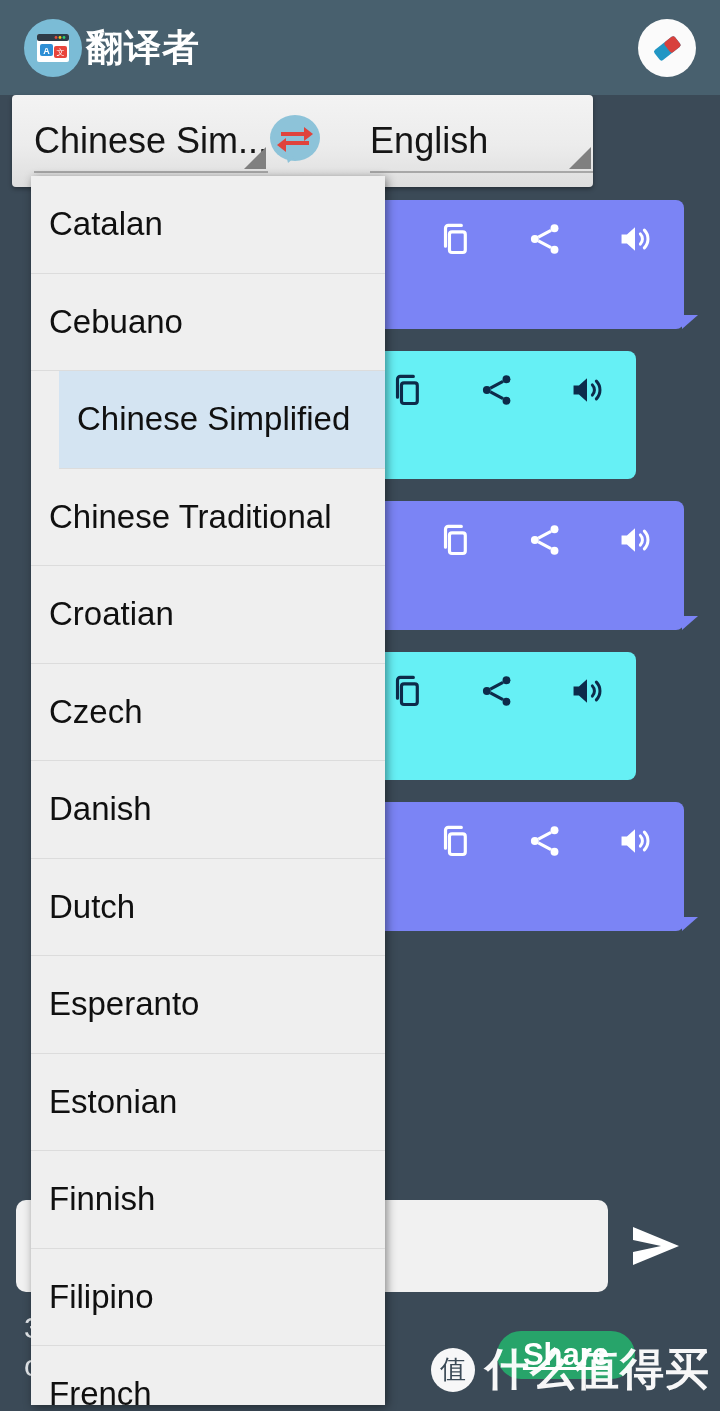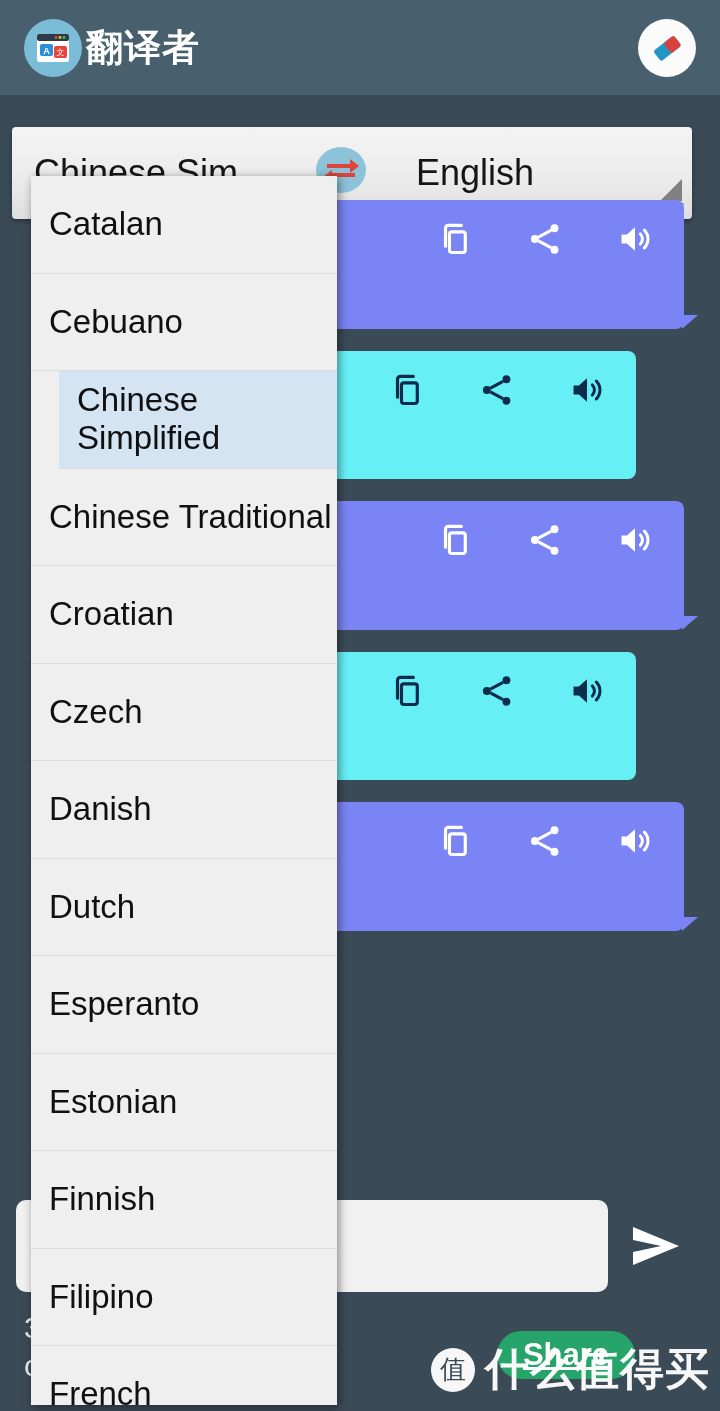--- a/index.html
+++ b/index.html
@@ -50,28 +50,27 @@
     border-radius: 50%;
     background: #fbfbfb;
     display: flex; align-items: center; justify-content: center;
     flex: 0 0 auto;
   }
 
   
   .lang-bar {
     position: absolute;
     top: 95px; left: 12px;
-    width: 680px;
+    width: 581px;
     height: 92px;
     background: linear-gradient(to bottom, #f3f3f3 0%, #ececec 55%, #dedede 100%);
     border-radius: 4px;
     box-shadow: 0 2px 4px rgba(0,0,0,0.35);
     display: flex;
     align-items: center;
-    margin-top: 32px;
   }
   .lang-spinner {
     position: relative;
     height: 68px;
     display: flex;
     align-items: center;
   }
   .lang-spinner.src { width: 280px; margin-left: 22px; }
   .lang-spinner.dst { width: 268px; margin-left: 48px; }
   .lang-text {
@@ -226,21 +225,21 @@
     color: #ffffff;
     font-size: 44px;
     font-weight: bold;
     letter-spacing: 1px;
   }
 
   
   .dropdown {
     position: absolute;
     top: 176px; left: 31px;
-    width: 306px;
+    width: 354px;
     height: 1229px;
     background: #efefef;
     box-shadow: 2px 2px 9px rgba(0,0,0,0.45);
     overflow: hidden;
   }
   .dd-item {
     height: 97.5px;
     display: flex;
     align-items: center;
     padding-left: 18px;

